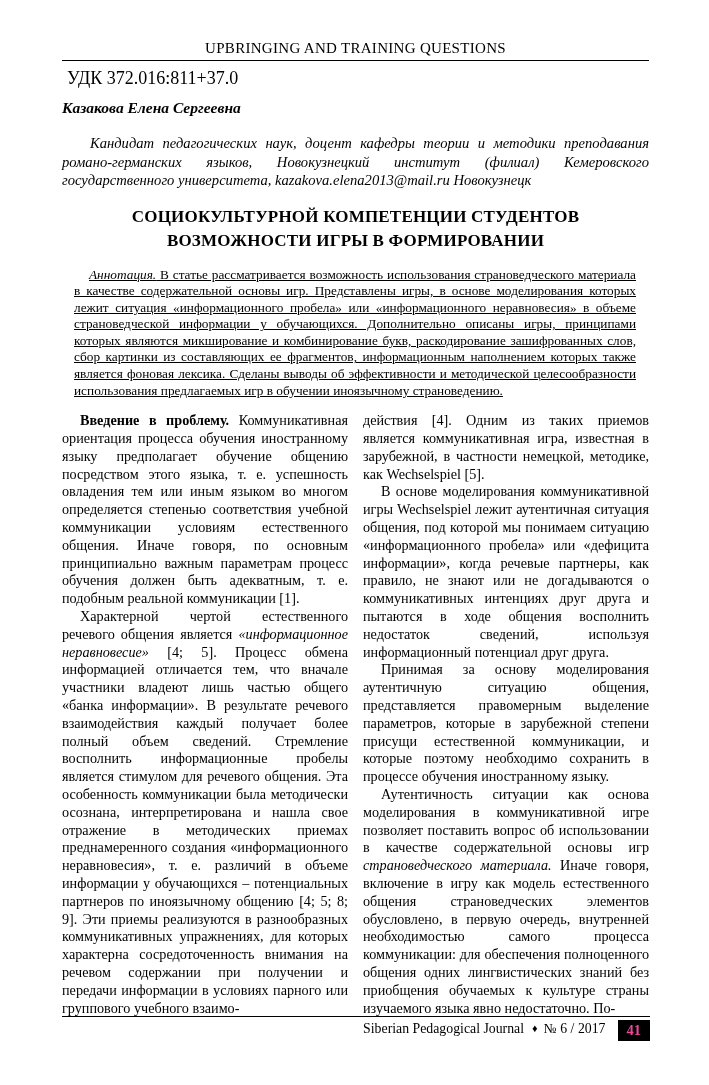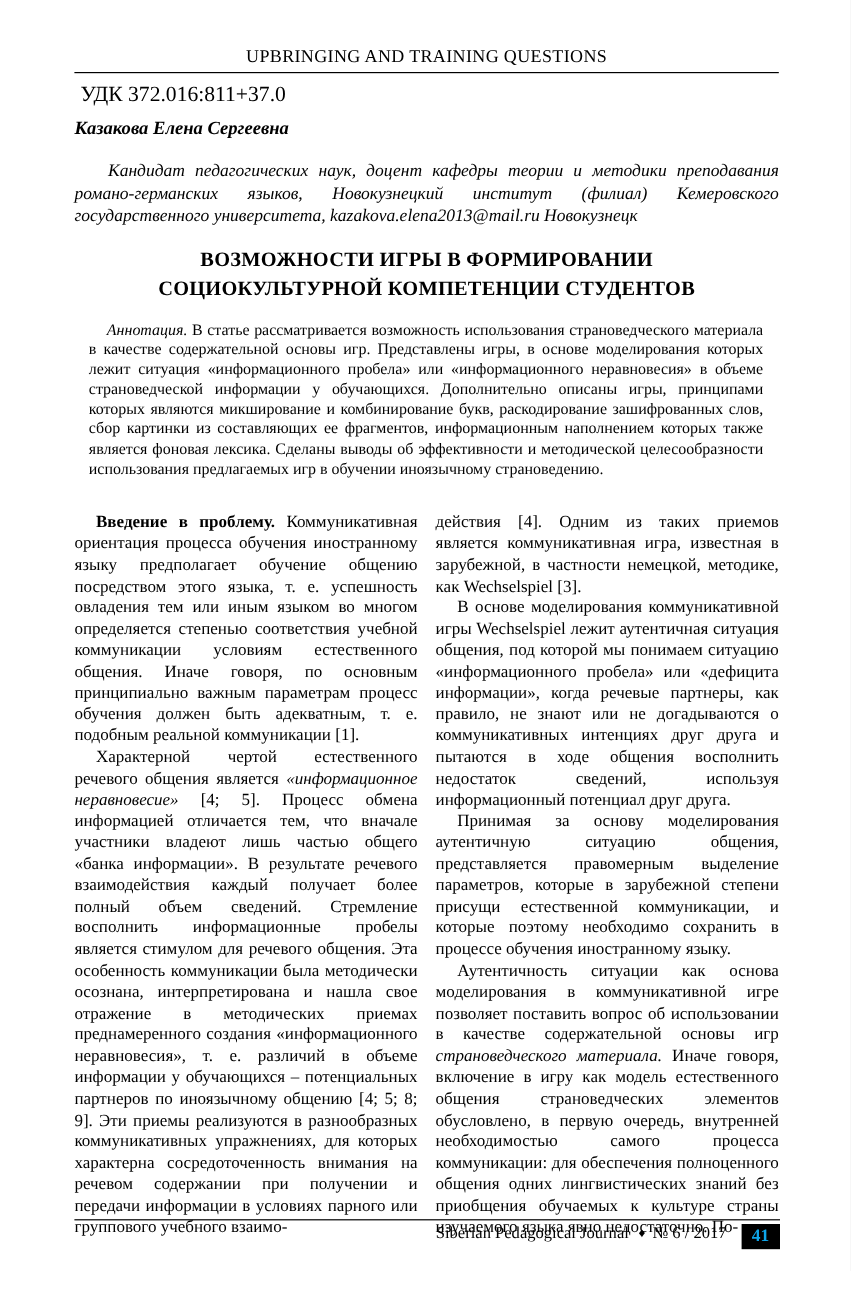--- a/index.html
+++ b/index.html
@@ -43,27 +43,28 @@
     font-size:17px;
     line-height:24px;
     letter-spacing:.2px;
   }
   .abstract-block{
     margin-top:14px;
     padding:0 13px 0 12px;
     font-size:13.3px;
     line-height:16.6px;
     text-align:justify;
+    text-decoration:underline;
   }
   .abstract-block p{margin:0;text-indent:15px;}
   .i{font-style:italic;}
   .b{font-weight:bold;}
 
   .body-columns{
-    margin-top:28px;
+    margin-top:13px;
     display:flex;
     gap:15px;
     height:612px;
     overflow:hidden;
   }
   .column{
     flex:1 1 0;
     font-size:14.2px;
     line-height:17.8px;
     text-align:justify;
@@ -76,21 +77,21 @@
     left:62px;right:59px;top:1016px;
     border-top:1.6px solid #000;
     padding-top:3px;
     text-align:right;
     font-size:13.8px;
     white-space:nowrap;
   }
   .footer .diamond{font-size:11px;margin:0 6px 0 8px;vertical-align:1px;}
   .page-badge{
     display:inline-block;
-    background:#000;color:#0ea5e9;
+    background:#000;color:#ec4899;
     font-weight:bold;
     font-size:14.5px;
     line-height:18px;
     padding:1px 9px 2px 9px;
     margin-left:12px;
     vertical-align:-2px;
   }
 </style>
 </head>
 <body>
@@ -102,35 +103,35 @@
       <span>UPBRINGING AND TRAINING QUESTIONS</span>
     </div>
 
     <div class="udc">УДК 372.016:811+37.0</div>
 
     <div class="author-name">Казакова Елена Сергеевна</div>
 
     <div class="author-info">Кандидат педагогических наук, доцент кафедры теории и методики преподавания романо-германских языков, Новокузнецкий институт (филиал) Кемеровского государственного университета, kazakova.elena2013@mail.ru Новокузнецк</div>
 
     <div class="article-title">
+      <div>СОЦИОКУЛЬТУРНОЙ КОМПЕТЕНЦИИ СТУДЕНТОВ</div>
       <div>ВОЗМОЖНОСТИ ИГРЫ В ФОРМИРОВАНИИ</div>
-      <div>СОЦИОКУЛЬТУРНОЙ КОМПЕТЕНЦИИ СТУДЕНТОВ</div>
     </div>
 
     <div class="abstract-block">
       <p><span class="i">Аннотация.</span><span> В статье рассматривается возможность использования страноведческого материала в качестве содержательной основы игр. Представлены игры, в основе моделирования которых лежит ситуация «информационного пробела» или «информационного неравновесия» в объеме страноведческой информации у обучающихся. Дополнительно описаны игры, принципами которых являются микширование и комбинирование букв, раскодирование зашифрованных слов, сбор картинки из составляющих ее фрагментов, информационным наполнением которых также является фоновая лексика. Сделаны выводы об эффективности и методической целесообразности использования предлагаемых игр в обучении иноязычному страноведению.</span></p>
     </div>
 
     <div class="body-columns">
       <div class="column">
           <p class="par"><span class="b">Введение в проблему.</span><span> Коммуникативная ориентация процесса обучения иностранному языку предполагает обучение общению посредством этого языка, т. е. успешность овладения тем или иным языком во многом определяется степенью соответствия учебной коммуникации условиям естественного общения. Иначе говоря, по основным принципиально важным параметрам процесс обучения должен быть адекватным, т. е. подобным реальной коммуникации [1].</span></p>
           <p class="par"><span>Характерной чертой естественного речевого общения является </span><span class="i">«информационное неравновесие»</span><span> [4; 5]. Процесс обмена информацией отличается тем, что вначале участники владеют лишь частью общего «банка информации». В результате речевого взаимодействия каждый получает более полный объем сведений. Стремление восполнить информационные пробелы является стимулом для речевого общения. Эта особенность коммуникации была методически осознана, интерпретирована и нашла свое отражение в методических приемах преднамеренного создания «информационного неравновесия», т. е. различий в объеме информации у обучающихся – потенциальных партнеров по иноязычному общению [4; 5; 8; 9]. Эти приемы реализуются в разнообразных коммуникативных упражнениях, для которых характерна сосредоточенность внимания на речевом содержании при получении и передачи информации в условиях парного или группового учебного взаимо-</span></p>
         </div>
       <div class="column">
-          <p class="par no-indent"><span>действия [4]. Одним из таких приемов является коммуникативная игра, известная в зарубежной, в частности немецкой, методике, как Wechselspiel [3].</span></p>
+          <p class="par no-indent"><span>действия [4]. Одним из таких приемов является коммуникативная игра, известная в зарубежной, в частности немецкой, методике, как Wechselspiel [5].</span></p>
           <p class="par"><span>В основе моделирования коммуникативной игры Wechselspiel лежит аутентичная ситуация общения, под которой мы понимаем ситуацию «информационного пробела» или «дефицита информации», когда речевые партнеры, как правило, не знают или не догадываются о коммуникативных интенциях друг друга и пытаются в ходе общения восполнить недостаток сведений, используя информационный потенциал друг друга.</span></p>
           <p class="par"><span>Принимая за основу моделирования аутентичную ситуацию общения, представляется правомерным выделение параметров, которые в зарубежной степени присущи естественной коммуникации, и которые поэтому необходимо сохранить в процессе обучения иностранному языку.</span></p>
           <p class="par"><span>Аутентичность ситуации как основа моделирования в коммуникативной игре позволяет поставить вопрос об использовании в качестве содержательной основы игр </span><span class="i">страноведческого материала.</span><span> Иначе говоря, включение в игру как модель естественного общения страноведческих элементов обусловлено, в первую очередь, внутренней необходимостью самого процесса коммуникации: для обеспечения полноценного общения одних лингвистических знаний без приобщения обучаемых к культуре страны изучаемого языка явно недостаточно. По-</span></p>
         </div>
     </div>
 
   </div>
 
   <div class="footer">
     <span>Siberian Pedagogical Journal</span><span class="diamond">♦</span><span>№ 6 / 2017</span><span class="page-badge">41</span>

